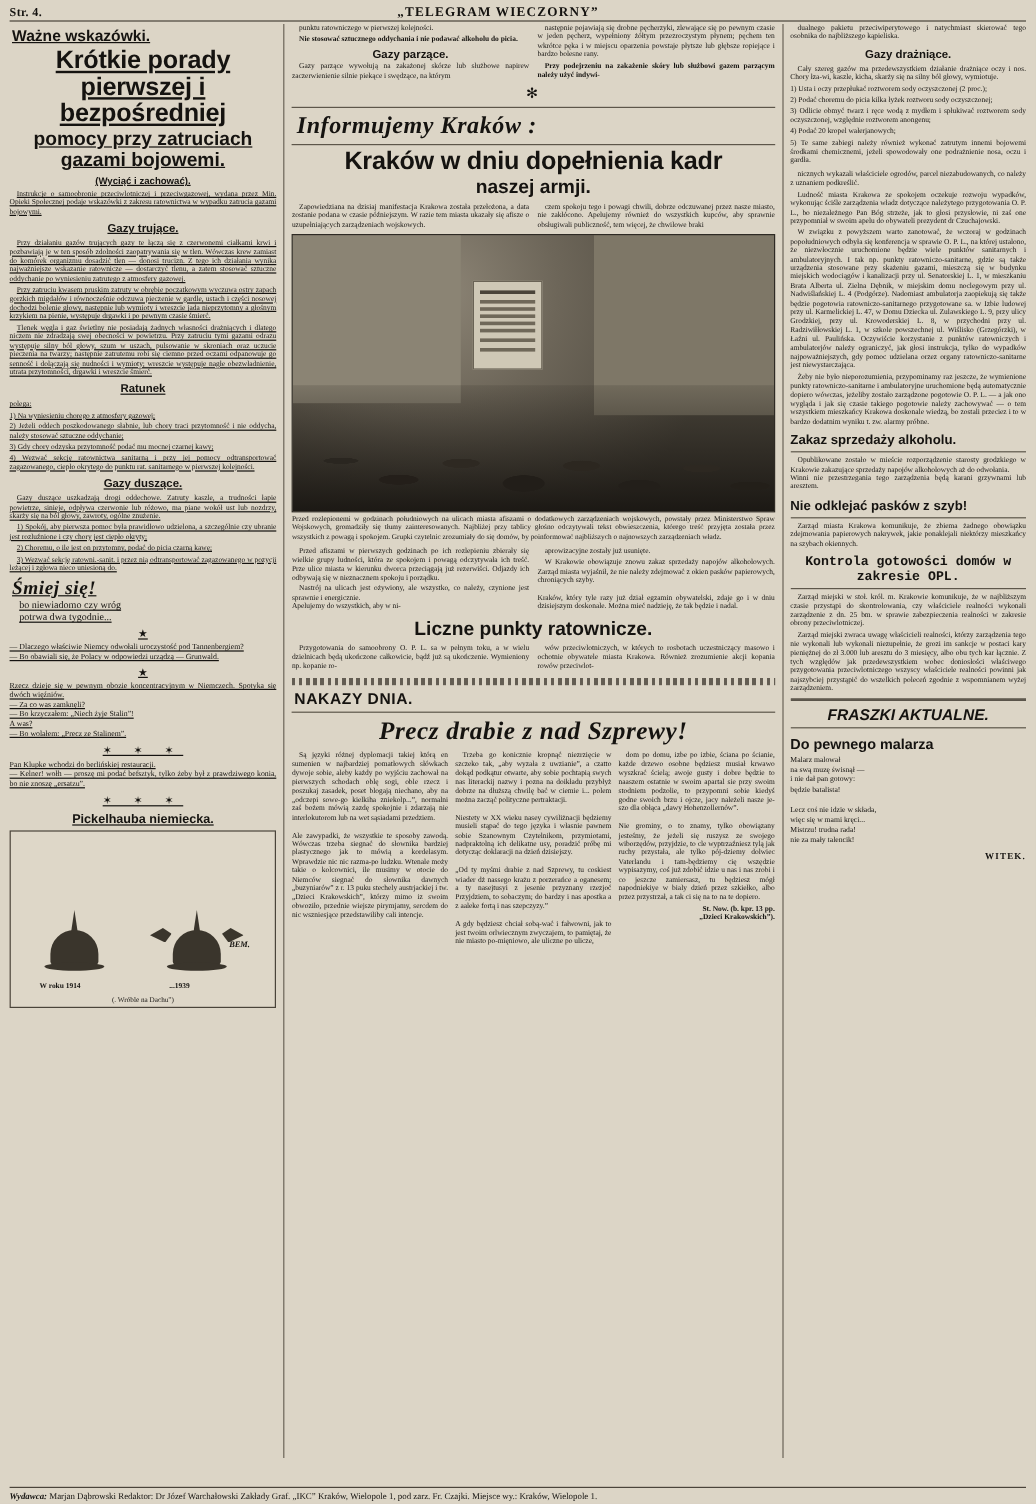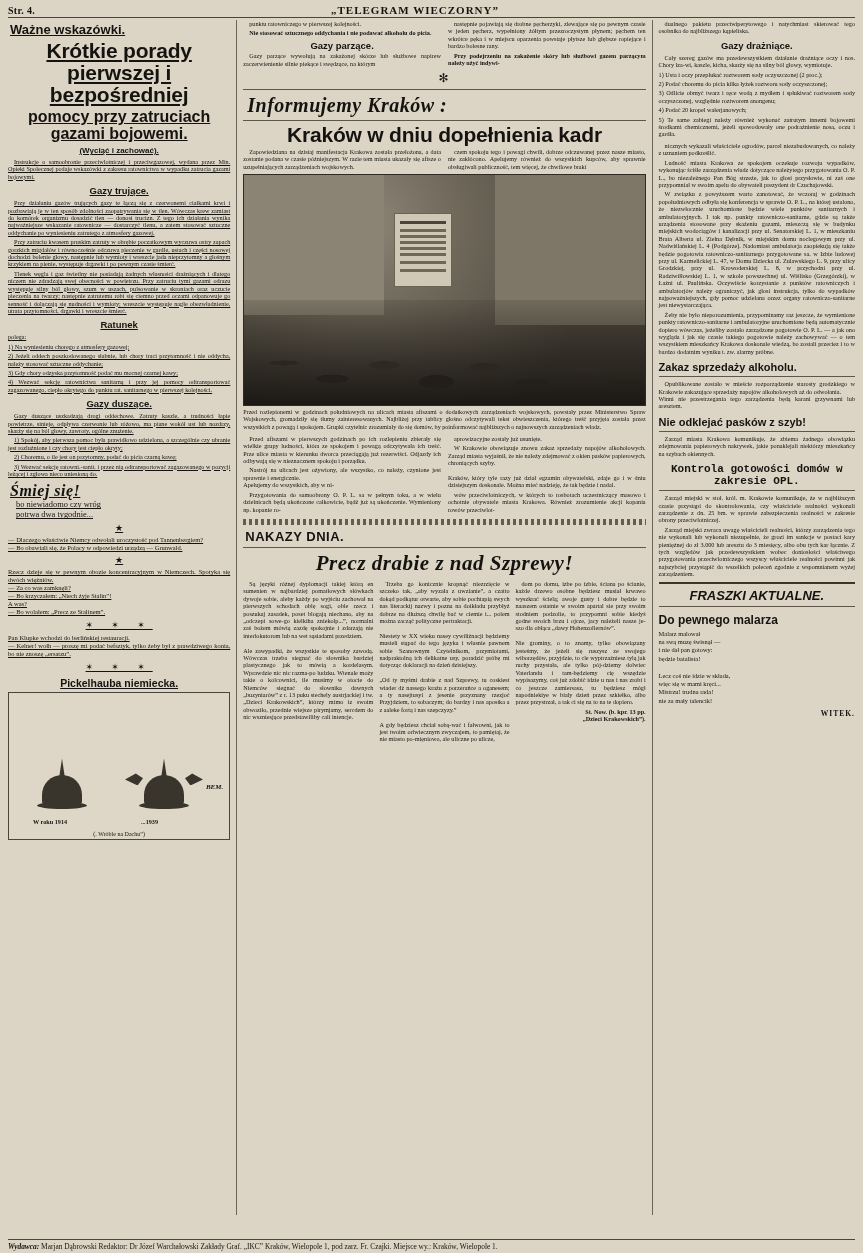--- a/index.html
+++ b/index.html
@@ -175,21 +175,21 @@
   .helmet .brim {
     position:absolute; left: 2px; bottom: 2px; width: 50px; height: 7px;
     background: #3a352c; border-radius: 50%;
   }
   .helmet .wing {
     position:absolute; bottom: 26px; width: 18px; height: 12px; background:#3a352c;
     clip-path: polygon(0 50%, 60% 0, 100% 40%, 70% 100%);
   }
   .cart-cap { font-size: 6px; text-align:center; position:absolute; bottom:2px; width:100%; }
   .cart-label { position:absolute; bottom: 14px; font-size: 6.2px; font-weight:bold; }
-  .bem { position:absolute; right: 6px; bottom: 48px; font-size:7px; font-style:italic; font-weight:bold;}
+  .bem { position:absolute; right: 21px; bottom: 48px; font-size:7px; font-style:italic; font-weight:bold;}
 
   
   .footer {
     position:absolute; left:8px; right:8px; bottom: 2px;
     border-top: 1px solid #4a443a;
     padding-top: 2px;
     font-size: 7.4px;
   }
   .footer .w { font-style: italic; font-weight: bold; }
   .footer .b { font-weight: normal; }
@@ -320,20 +320,21 @@
         </div>
       </div>
 
       <div class="divider-x">✻</div>
       <hr class="hr-thin">
 
       <div class="informujemy script">Informujemy Kraków :</div>
       <hr class="hr-thin">
 
       <h1 class="head">Kraków w dniu dopełnienia kadr</h1>
+      <h2 class="subhead">naszej armji.</h2>
 
       <div class="cols-2">
         <div class="body ind">
           <p>Zapowiedziana na dzisiaj manifestacja Krakowa została przełożona, a data zostanie podana w czasie późniejszym. W razie tem miasta ukazały się afisze o uzupełniających zarządzeniach wojskowych.</p>
         </div>
         <div class="body ind">
           <p>czem spokoju tego i powagi chwili, dobrze odczuwanej przez nasze miasto, nie zakłócono. Apelujemy również do wszystkich kupców, aby sprawnie obsługiwali publiczność, tem więcej, że chwilowe braki</p>
         </div>
       </div>
 
@@ -352,20 +353,21 @@
 Apelujemy do wszystkich, aby w ni-</p>
         </div>
         <div class="body ind">
           <p>aprowizacyjne zostały już usunięte.</p>
           <p style="white-space:pre-line">W Krakowie obowiązuje znowu zakaz sprzedaży napojów alkoholowych. Zarząd miasta wyjaśnił, że nie należy zdejmować z okien pasków papierowych, chroniących szyby.
 
 Kraków, który tyle razy już dział egzamin obywatelski, zdaje go i w dniu dzisiejszym doskonale. Można mieć nadzieję, że tak będzie i nadal.</p>
         </div>
       </div>
 
+      <h2 class="subhead" style="margin-top:4px">Liczne punkty ratownicze.</h2>
       <div class="cols-2">
         <div class="body ind">
           <p>Przygotowania do samoobrony O. P. L. sa w pełnym toku, a w wielu dzielnicach będą ukończone całkowicie, bądź już są ukończenie. Wymieniony np. kopanie ro-</p>
         </div>
         <div class="body ind">
           <p>wów przeciwlotniczych, w których to rosbotach uczestniczący masowo i ochotnie obywatele miasta Krakowa. Również zrozumienie akcji kopania rowów przeciwlot-</p>
         </div>
       </div>
 
       <div class="wave"></div>

